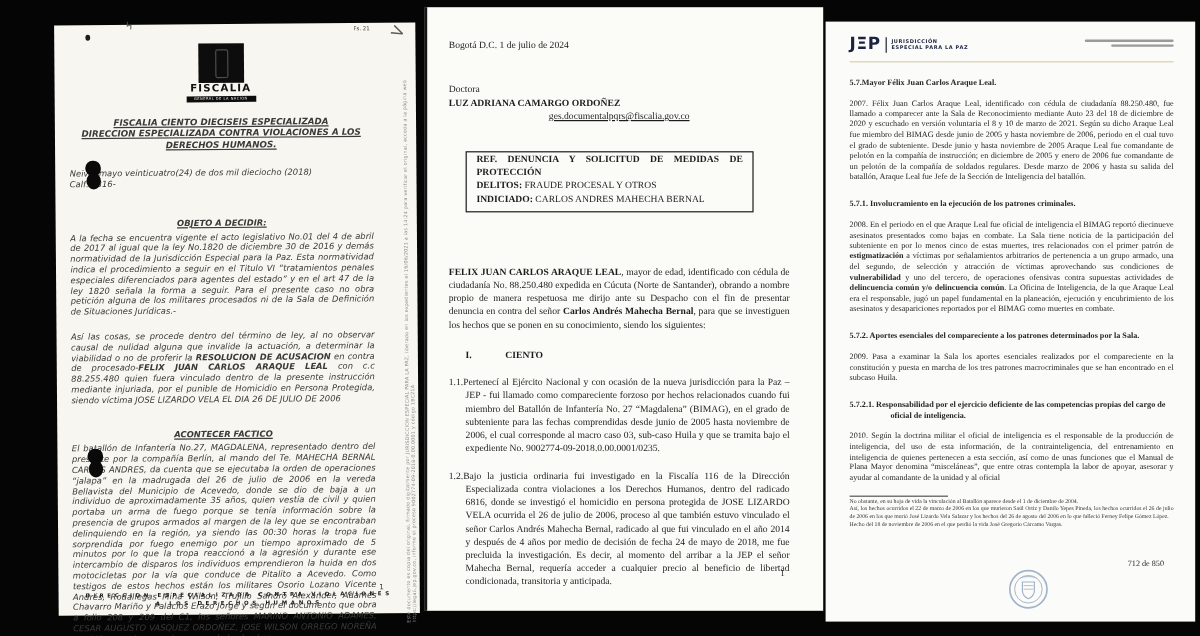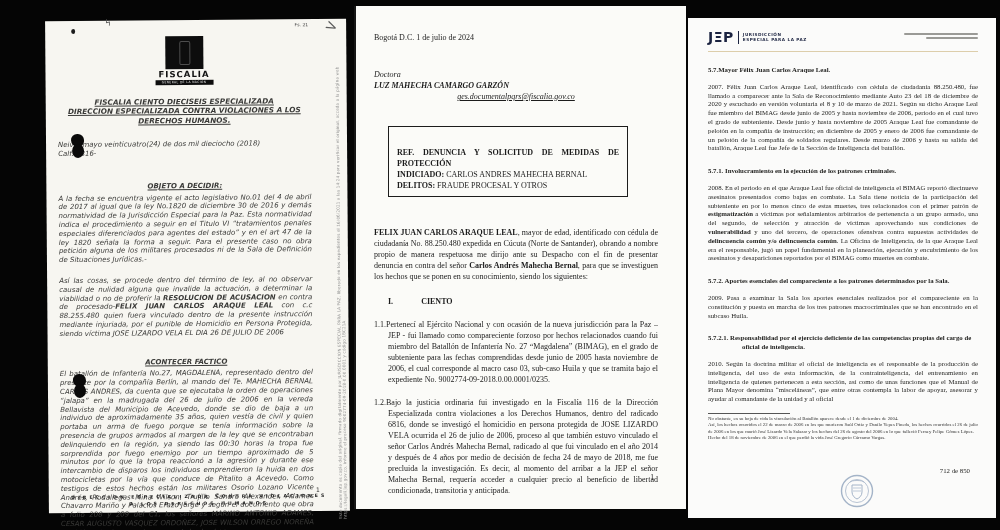--- a/index.html
+++ b/index.html
@@ -44,26 +44,26 @@
     font-size:4px;line-height:4.8px;writing-mode:vertical-rl;transform:rotate(180deg);letter-spacing:0.2px;}
 
   
   .page-mid{
     left:354px;top:6px;width:332px;height:503px;
     background:#fbfbf8;color:#1c1c1c;
     border-left:2px solid #161616;
     font-size:8px;line-height:11px;
     padding:26px 28px 20px 18px;
   }
-  .mp-addr{margin-top:26px;font-style:italic;}
+  .mp-addr{margin-top:26px;}
   .mp-addr .bold{font-weight:bold;}
   .mp-mail{text-decoration:underline;text-align:center;}
-  .mp-box{margin:24px 0 0 14px;width:222px;border:1px solid #1c1c1c;padding:20px 8px 5px;text-align:justify;}
+  .mp-box{margin:24px 0 0 14px;width:222px;border:1px solid #1c1c1c;padding:0 8px 5px;text-align:justify;}
   .mp-box .lbl{font-weight:bold;}
-  .mp-intro{margin-top:30px;text-align:justify;}
+  .mp-intro{margin-top:44px;text-align:justify;}
   .mp-intro b{font-weight:bold;}
   .mp-hechos{margin:14px 0 0 14px;font-weight:bold;display:flex;gap:28px;}
   .mp-item{margin-top:12px;text-align:justify;padding-left:14px;text-indent:-14px;}
   .mp-item b{font-weight:normal;}
   .mp-pagenum{position:absolute;bottom:26px;right:32px;font-size:7.5px;}
 
   
   .page-right{
     left:688px;top:18px;width:308px;height:500px;
     background:#fbfbfa;color:#262624;
@@ -134,28 +134,28 @@
     <span>Este documento es copia del original, firmado digitalmente por JURISDICCION ESPECIAL PARA LA PAZ, liberado en los expedientes el 16/06/2021 a las 14:24</span>
     <span>para verificar el original, acceda a la página web https://legali.jep.gov.co, informe el proceso 9002774-09-2018-0.00.0001 y código 1BC21A</span>
   </div>
 </div>
 
 <div class="page page-mid">
   <div>Bogotá D.C. 1 de julio de 2024</div>
 
   <div class="mp-addr">
     <div>Doctora</div>
-    <div class="bold">LUZ MAHECHA CAMARGO GARZÓN</div>
+    <div class="bold">LUZ ADRIANA CAMARGO ORDOÑEZ</div>
     <div class="mp-mail">ges.documentalpqrs@fiscalia.gov.co</div>
   </div>
 
   <div class="mp-box">
     <div class="lbl">REF. DENUNCIA Y SOLICITUD DE MEDIDAS DE PROTECCIÓN</div>
+    <div><span class="lbl">DELITOS:</span> <span>FRAUDE PROCESAL Y OTROS</span></div>
     <div><span class="lbl">INDICIADO:</span> <span>CARLOS ANDRES MAHECHA BERNAL</span></div>
-    <div><span class="lbl">DELITOS:</span> <span>FRAUDE PROCESAL Y OTROS</span></div>
   </div>
 
   <div class="mp-intro"><b>FELIX JUAN CARLOS ARAQUE LEAL</b><span>, mayor de edad, identificado con cédula de ciudadanía No. 88.250.480 expedida en  Cúcuta (Norte de Santander), obrando a nombre propio de manera respetuosa me dirijo ante su Despacho con el fin de presentar denuncia en contra del señor </span><b>Carlos Andrés Mahecha Bernal</b><span>, para que se investiguen los hechos que se ponen en su conocimiento, siendo los siguientes:</span></div>
 
   <div class="mp-hechos">
     <span>I.</span>
     <span>CIENTO</span>
   </div>
 
   <div class="mp-item"><b>1.1.</b><span>Pertenecí al Ejército Nacional y con ocasión de la nueva jurisdicción para la Paz – JEP - fui llamado como compareciente forzoso por hechos relacionados cuando fui miembro del Batallón de Infantería No. 27 “Magdalena” (BIMAG), en el grado de subteniente para las fechas comprendidas desde junio de 2005 hasta noviembre de 2006, el cual corresponde al macro caso 03, sub-caso Huila y que se tramita bajo el expediente No. 9002774-09-2018.0.00.0001/0235.</span></div>

